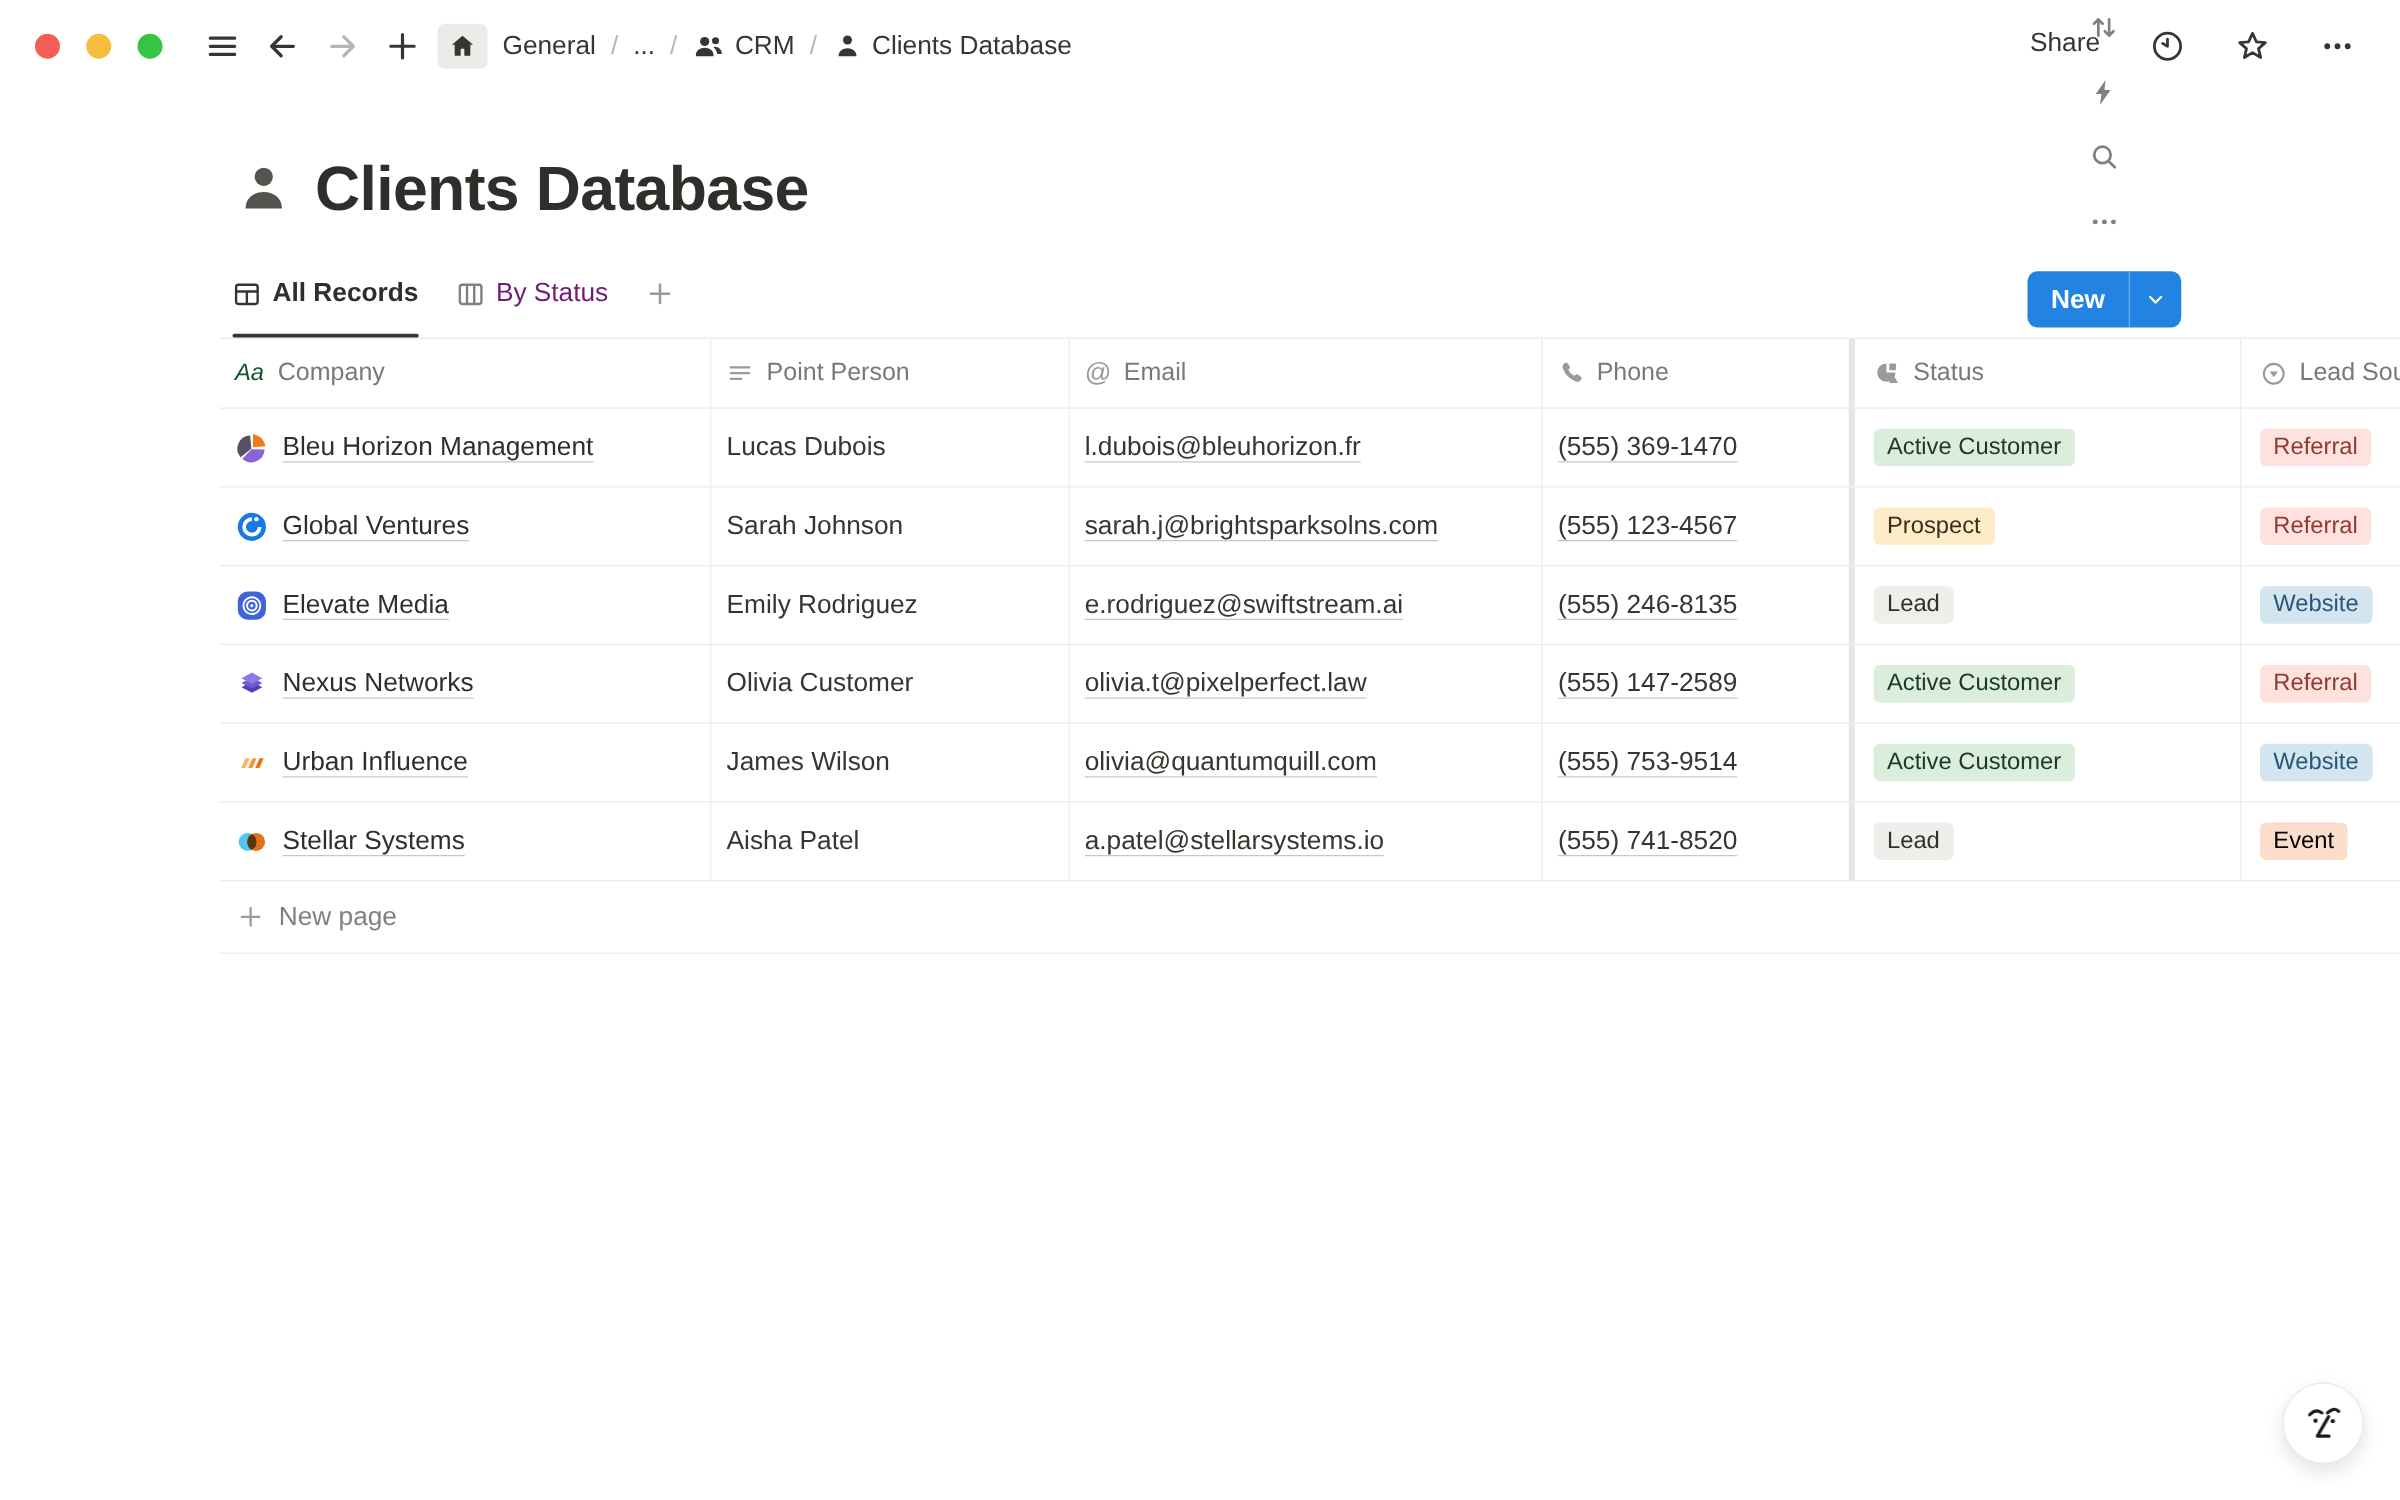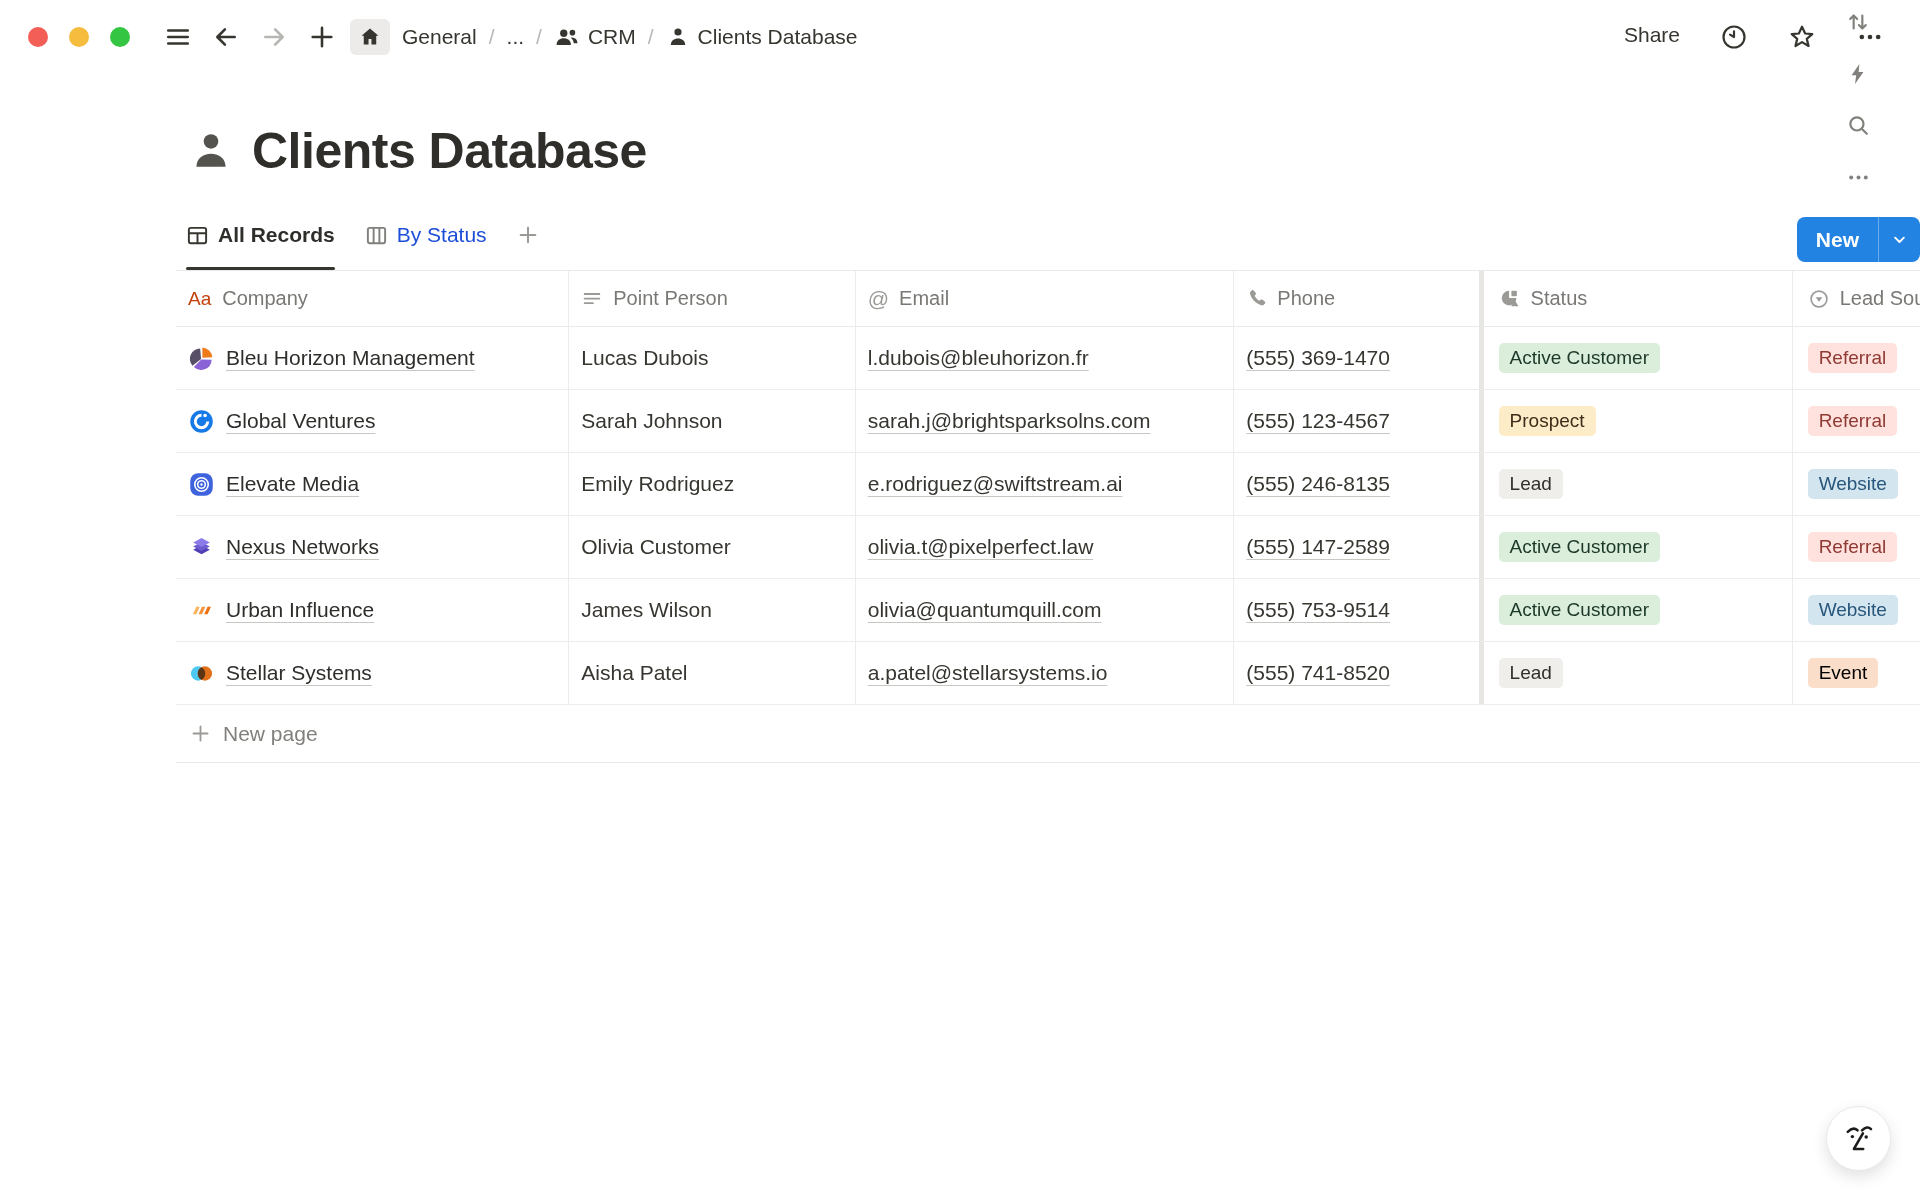--- a/index.html
+++ b/index.html
@@ -20,24 +20,24 @@
   .topbar-right { margin-left:auto; display:flex; align-items:flex-start; gap:40px; }
   .share { font-size:21px; cursor:pointer; }
 
   
   .title-row { display:flex; align-items:center; gap:18px; margin:48px 0 0 188px; }
   .title-icon { width:46px; height:46px; }
   h1.page-title { font-size:50px; font-weight:700; color:#2F2E2B; letter-spacing:-0.5px; }
 
   
   .views-row { display:flex; align-items:flex-end; justify-content:space-between;
-    margin:34px 0 0 186px; height:56px; }
+    margin:34px 0 0 186px; padding-right:175px; height:56px; }
   .tabs { display:flex; align-items:stretch; gap:30px; height:100%; }
   .tab { display:flex; align-items:center; gap:9px; font-size:21px; font-weight:500;
-    color:#1d4ed8; cursor:pointer; position:relative; padding-bottom:14px; }
+    color:#701a75; cursor:pointer; position:relative; padding-bottom:14px; }
   .tab.active { color:#2F2E2B; font-weight:600; }
   .tab.active::after { content:""; position:absolute; left:0; right:0; bottom:0;
     height:3px; background:#37352F; border-radius:2px; }
   .tab-add { font-size:30px; color:#9B9A97; padding-bottom:14px; display:flex; align-items:center; cursor:pointer;}
   .toolbar { display:flex; align-items:center; gap:27px; padding-bottom:8px;flex-direction:column; }
   .tb-icon { display:flex; align-items:center; cursor:pointer; }
   .new-btn { display:flex; align-items:stretch; height:45px; border-radius:8px; overflow:hidden;
     color:#fff; font-size:21px; font-weight:600; cursor:pointer; }
   .new-main { display:flex; align-items:center; padding:0 19px; }
   .new-chevron { display:flex; align-items:center; justify-content:center; width:42px;
@@ -225,21 +225,21 @@
             <path d="M5 9l7 7 7-7"></path>
           </svg>
       </span>
     </div>
   </div>
 </div>
 
 <div class="db-table">
   <div class="t-row t-header">
     <div class="hcell c-company">
-      <span style="font-size:19px;color:#c2410c;">Aa</span>
+      <span style="font-size:19px;color:#14532d;font-style:italic;">Aa</span>
       <span>Company</span>
     </div>
     <div class="hcell c-pp">
       <svg width="22" height="22" viewBox="0 0 24 24" fill="none" stroke="#9B9A97" stroke-width="2" stroke-linecap="round">
           <path d="M4 6.5h16M4 11.5h16M4 16.5h9"></path>
         </svg>
       <span>Point Person</span>
     </div>
     <div class="hcell c-email">
       <span style="font-size:21px;color:#9B9A97;">@</span>

